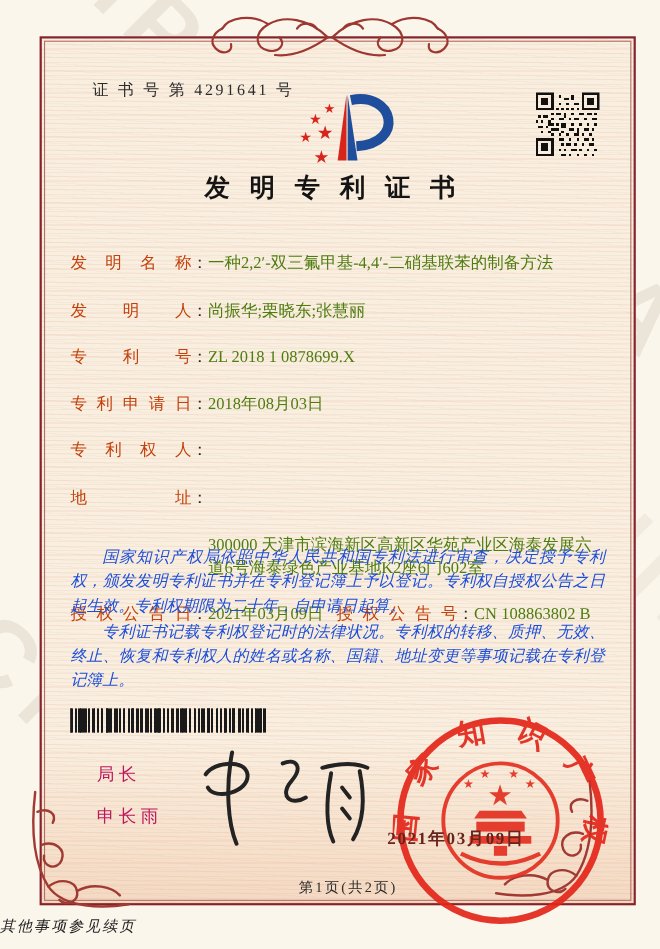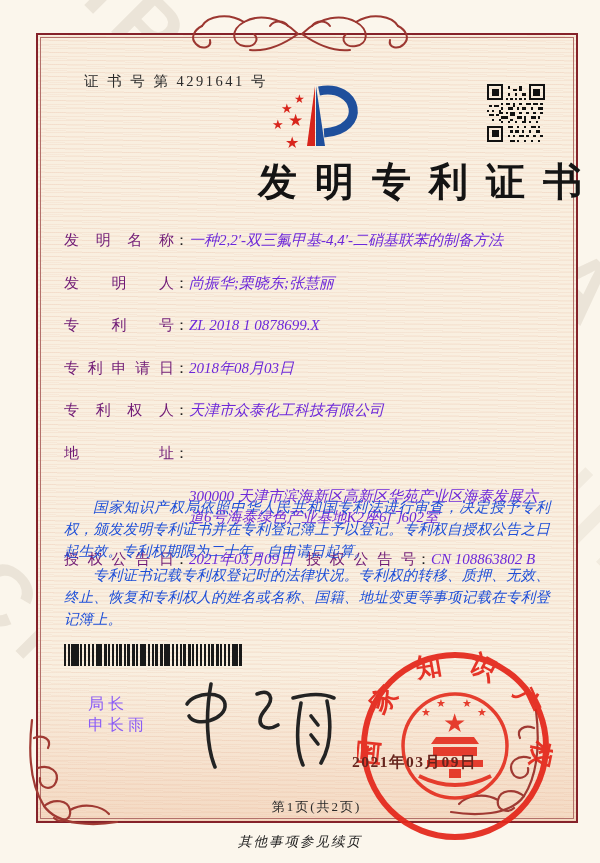--- a/index.html
+++ b/index.html
@@ -39,33 +39,33 @@
   }
   
   .ornament-top{position:absolute;left:50%;top:8px;transform:translateX(-50%);z-index:4;}
   .flourish-bl{position:absolute;left:24px;top:716px;z-index:4;}
   .flourish-br{position:absolute;left:448px;top:706px;z-index:4;transform:scaleX(-1);}
   
   .cert-no{position:absolute;left:64px;top:72px;font-size:14.5px;letter-spacing:2.5px;color:#2b2b2b;z-index:3;margin-left:20px;}
   .logo{position:absolute;left:248px;top:82px;z-index:3;}
   .qr{position:absolute;left:487px;top:84px;width:58px;height:58px;z-index:3;}
   .doc-title{
-    position:absolute;left:0;right:0;top:155px;text-align:right;
-    font-size:39px;font-weight:700;letter-spacing:18px;text-indent:18px;
+    position:absolute;left:0;right:0;top:155px;text-align:center;
+    font-size:23px;font-weight:700;letter-spacing:18px;text-indent:18px;
     color:#141414;z-index:3;
   }
   
   .fields{position:absolute;left:64px;top:230px;width:484px;z-index:3;font-size:15px;}
   .frow{display:flex;margin-bottom:21.5px;line-height:21px;}
   .flabel{
     display:inline-block;width:110px;flex:0 0 110px;
-    text-align:justify;text-align-last:justify;color:#701a75;
+    text-align:justify;text-align-last:justify;color:#c2410c;
   }
   .fcolon{flex:0 0 14px;}
-  .fvalue{flex:1;color:#6d28d9;font-style:italic;}
+  .fvalue{flex:1;color:#4d7c0f;}
   .frow-address .fvalue{line-height:21px;margin-top:43px;}
   .grant-row{display:flex;margin-bottom:0;}
   .grant-pair1{display:flex;width:242px;flex:0 0 242px;line-height:21px;justify-content:flex-end;}
   .grant-pair2{display:flex;flex:1;line-height:21px;justify-content:center;}
   
   .body-text{
     position:absolute;left:64px;top:496px;width:486px;z-index:3;
     font-size:14.5px;line-height:1.52;text-align:justify;color:#1d4ed8;
     font-style:italic;
   }
@@ -74,35 +74,35 @@
   .barcode{
     position:absolute;left:64px;top:644px;width:178px;height:22px;z-index:3;
     background-image:
       repeating-linear-gradient(90deg,#191919 0 2px,rgba(0,0,0,0) 2px 4px),
       repeating-linear-gradient(90deg,#191919 0 1px,rgba(0,0,0,0) 1px 7px),
       repeating-linear-gradient(90deg,rgba(0,0,0,0) 0 9px,#191919 9px 12px,rgba(0,0,0,0) 12px 23px);
   }
   .signer{
     position:absolute;left:88px;top:694px;z-index:5;
     font-family:"Liberation Sans","DejaVu Sans",sans-serif;
-    font-size:16px;letter-spacing:4px;color:#8b5cf6;font-weight:500;
-  }
-  .signer .line2{}
+    font-size:16px;letter-spacing:4px;color:#be185d;font-weight:500;
+  }
+  .signer .line2{margin-top:17px;}
   .signature{position:absolute;left:165px;top:672px;z-index:5;}
   .seal{position:absolute;left:357px;top:648px;z-index:6;}
   .seal-date{
     position:absolute;left:352px;top:752px;width:200px;z-index:7;
     font-size:15.5px;font-weight:700;letter-spacing:1.5px;color:#67241d;
   }
   .page-num{
     position:absolute;left:0;right:0;top:798px;text-align:center;z-index:3;
     font-size:13px;letter-spacing:2px;color:#2a2a2a;padding-left:33px;
   }
   .cont-note{
-    position:absolute;left:0;right:0;top:833px;text-align:center;z-index:3;
+    position:absolute;left:0;right:0;top:833px;z-index:3;
     font-size:13.5px;letter-spacing:2px;color:#222;font-style:italic;
   }
 </style>
 </head>
 <body>
 
 <div class="page">
 
   <div class="wm wm1">CNIPA</div>
   <div class="wm wm2">CNIPA</div>
@@ -243,21 +243,20 @@
       <span class="fvalue">ZL 2018 1 0878699.X</span>
     </div>
     <div class="frow">
       <span class="flabel">专利申请日</span>
         <span class="fcolon">：</span>
       <span class="fvalue">2018年08月03日</span>
     </div>
     <div class="frow">
       <span class="flabel">专利权人</span>
         <span class="fcolon">：</span>
-      <span class="fvalue">天津市众泰化工科技有限公司</span>
     </div>
     <div class="frow frow-address">
       <span class="flabel">地址</span>
         <span class="fcolon">：</span>
       <span class="fvalue">300000 天津市滨海新区高新区华苑产业区海泰发展六道6号海泰绿色产业基地K2座6门602室</span>
     </div>
     <div class="grant-row">
       <span class="grant-pair1">
         <span class="flabel">授权公告日</span>
           <span class="fcolon">：</span>

